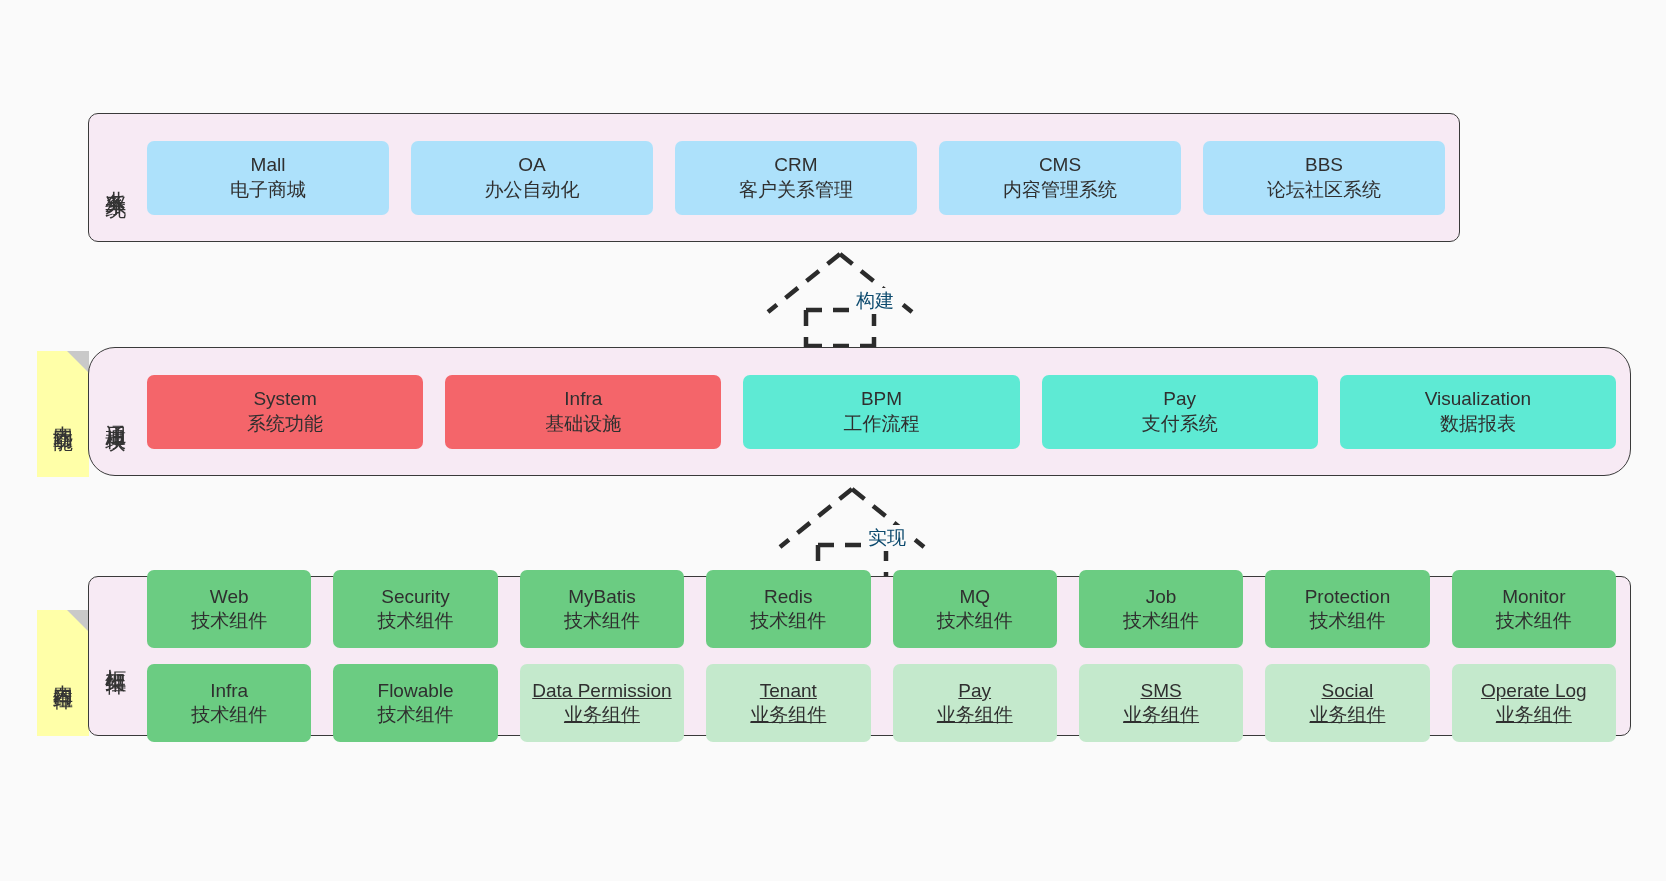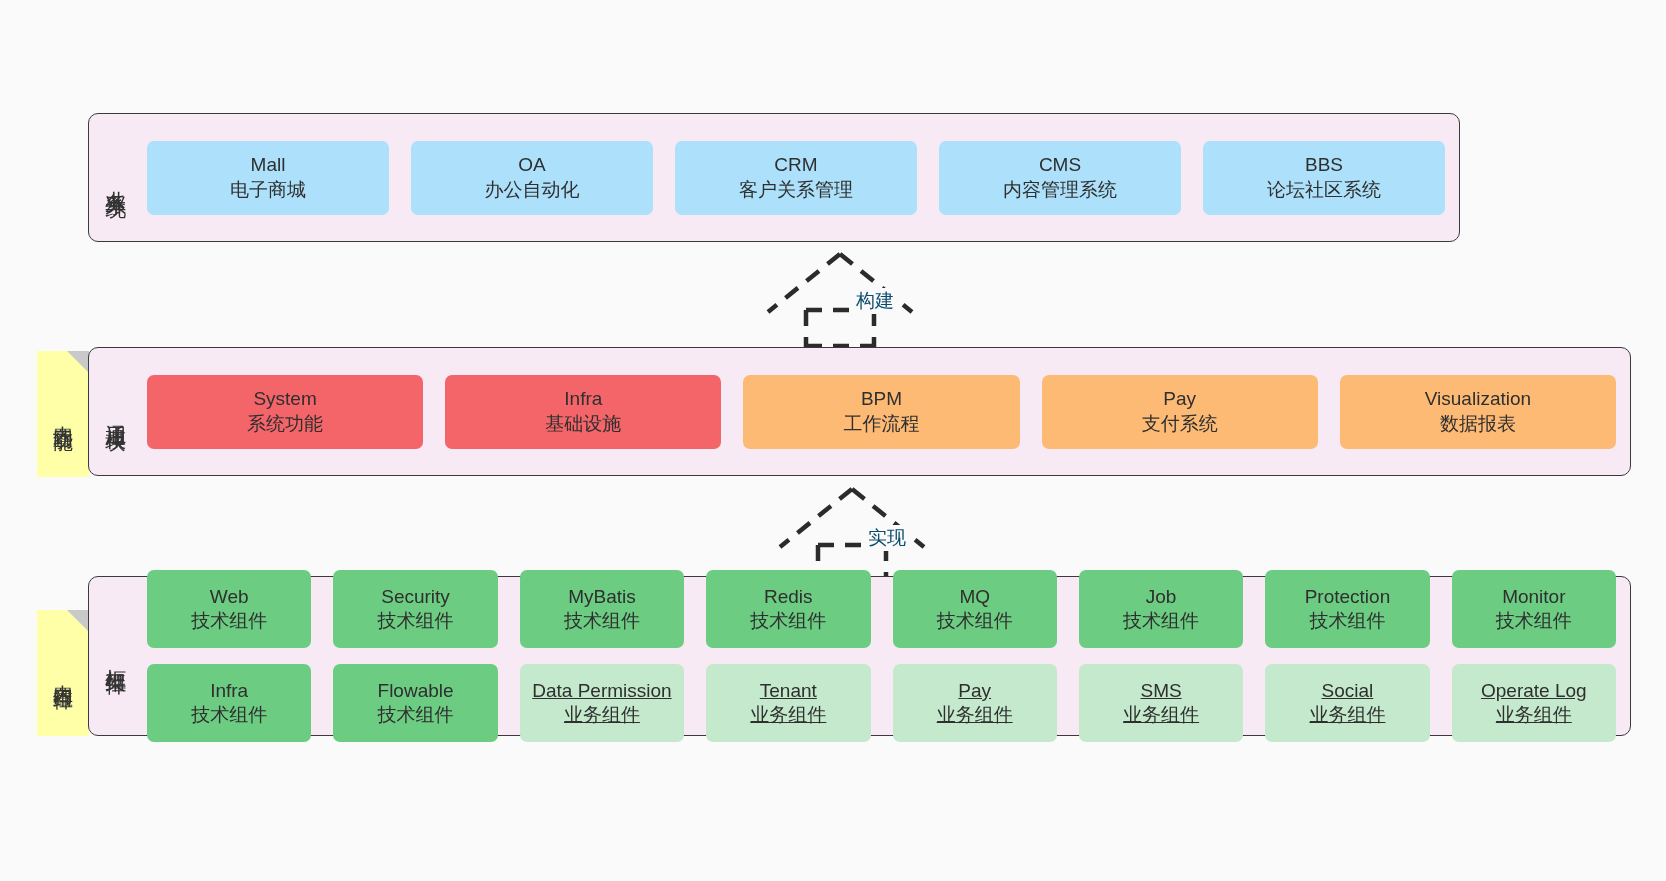--- a/index.html
+++ b/index.html
@@ -71,27 +71,27 @@
     color: #2f2f2f;
     box-sizing: border-box;
     padding: 4px 6px;
     user-select: none;
   }
   .node .t1 { display: block; }
   .node .t2 { display: block; }
 
   .c-blue       { background: #ade1fb; }
   .c-red        { background: #f4656a; }
-  .c-pink       { background: #fdba74; }
+  .c-pink       { background: #5eead4; }
   .c-green      { background: #6bcc82; }
   .c-greenlight { background: #c4e9cc; text-decoration: underline; }
 
   
   #layer-business { left: 88px;  top: 113px; width: 1372px; height: 129px; }
-  #layer-common   { left: 88px;  top: 347px; width: 1543px; height: 129px; }
+  #layer-common   { left: 88px;  top: 347px; width: 1543px; height: 129px; border-radius: 27px; }
   #layer-frame    { left: 88px;  top: 576px; width: 1543px; height: 160px; }
 
   #layer-business .node, #layer-common .node { height: 74px; }
   #layer-frame .node { height: 78px; }
 
   
   .note {
     position: absolute;
     width: 52px;
     background: #ffffa8;

